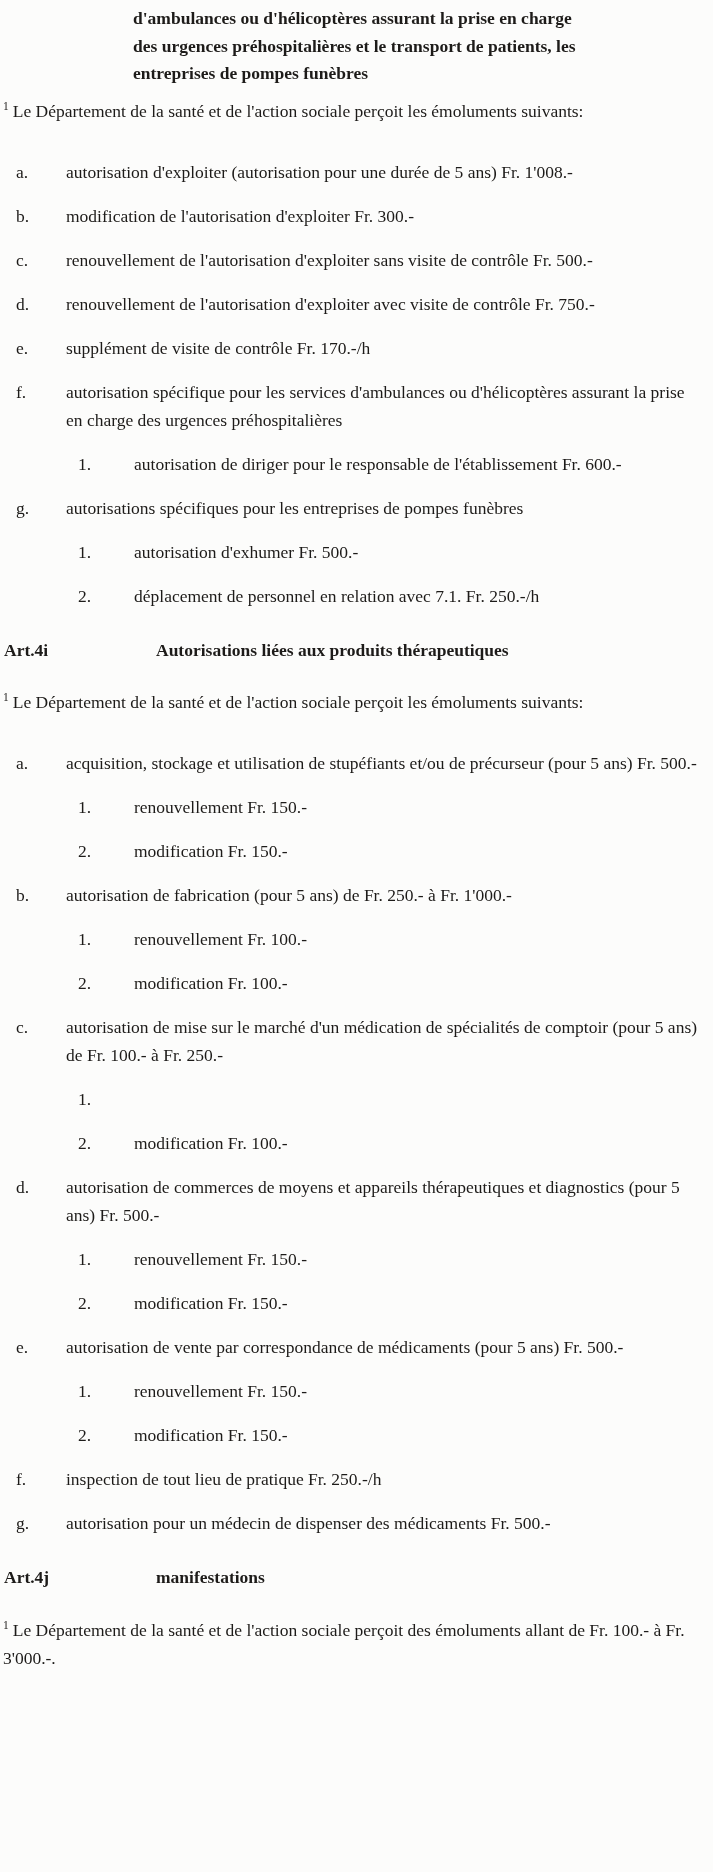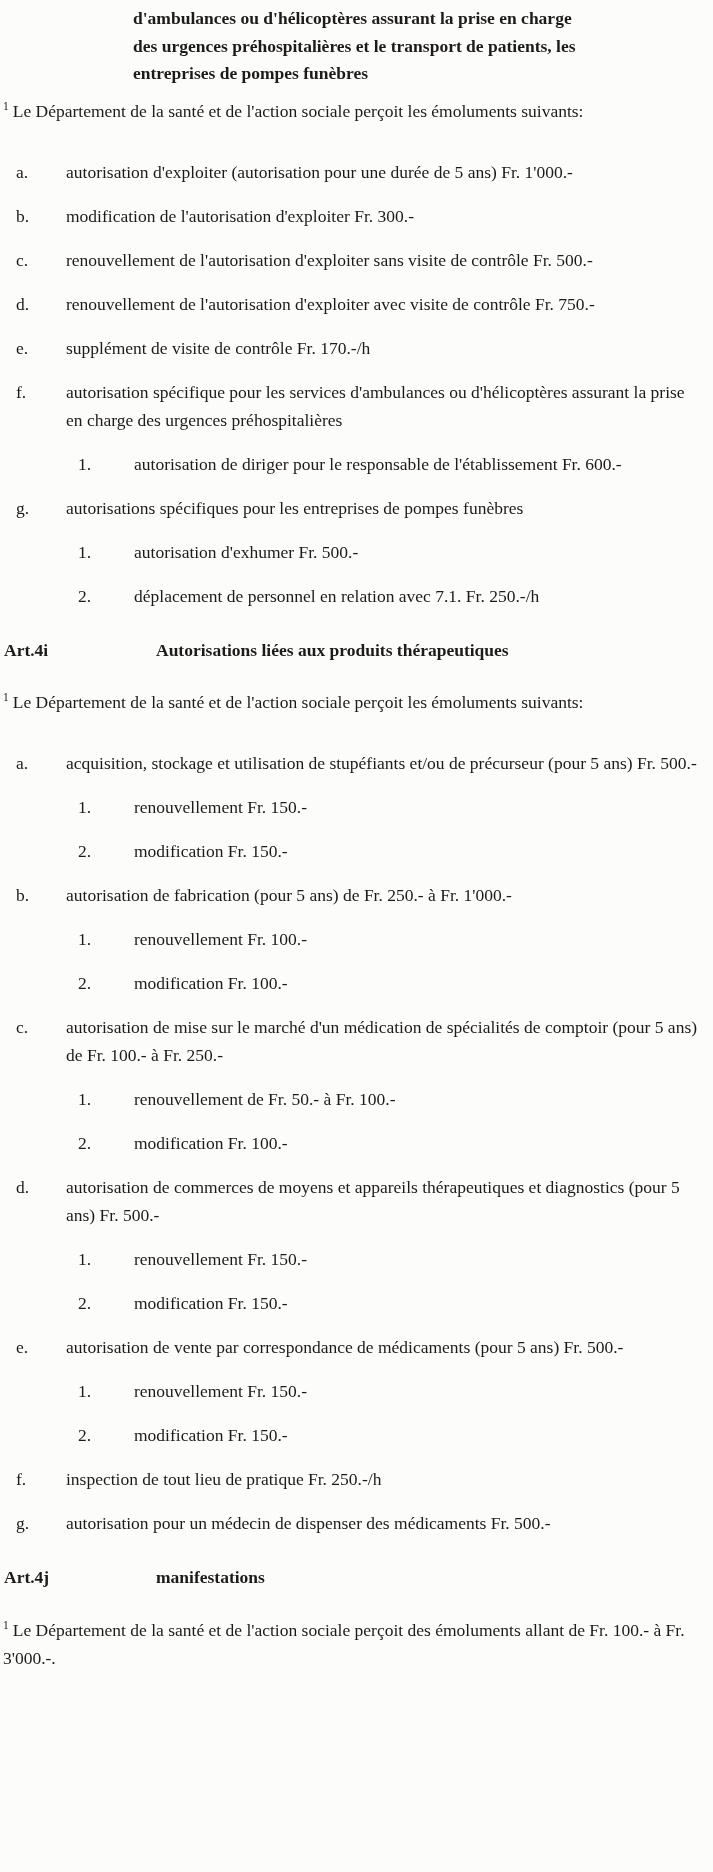--- a/index.html
+++ b/index.html
@@ -81,21 +81,21 @@
   <div class="head-cont">
     <div>d'ambulances ou d'hélicoptères assurant la prise en charge</div>
     <div>des urgences préhospitalières et le transport de patients, les</div>
     <div>entreprises de pompes funèbres</div>
   </div>
 
   <p class="intro"><sup>1</sup><span>Le Département de la santé et de l'action sociale perçoit les émoluments suivants:</span></p>
 
   <div class="item">
     <span class="marker">a.</span>
-    <span class="text">autorisation d'exploiter (autorisation pour une durée de 5 ans) Fr. 1'000.-</span>
+    <span class="text">autorisation d'exploiter (autorisation pour une durée de 5 ans) Fr. 1'008.-</span>
   </div>
   <div class="item">
     <span class="marker">b.</span>
     <span class="text">modification de l'autorisation d'exploiter Fr. 300.-</span>
   </div>
   <div class="item">
     <span class="marker">c.</span>
     <span class="text">renouvellement de l'autorisation d'exploiter sans visite de contrôle Fr. 500.-</span>
   </div>
   <div class="item">
@@ -159,21 +159,20 @@
     <span class="marker">2.</span>
     <span class="text">modification Fr. 100.-</span>
   </div>
 
   <div class="item">
     <span class="marker">c.</span>
     <span class="text">autorisation de mise sur le marché d'un médication de spécialités de comptoir (pour 5 ans) de Fr. 100.- à Fr. 250.-</span>
   </div>
   <div class="item sub">
     <span class="marker">1.</span>
-    <span class="text">renouvellement de Fr. 50.- à Fr. 100.-</span>
   </div>
   <div class="item sub">
     <span class="marker">2.</span>
     <span class="text">modification Fr. 100.-</span>
   </div>
 
   <div class="item">
     <span class="marker">d.</span>
     <span class="text">autorisation de commerces de moyens et appareils thérapeutiques et diagnostics (pour 5 ans) Fr. 500.-</span>
   </div>

